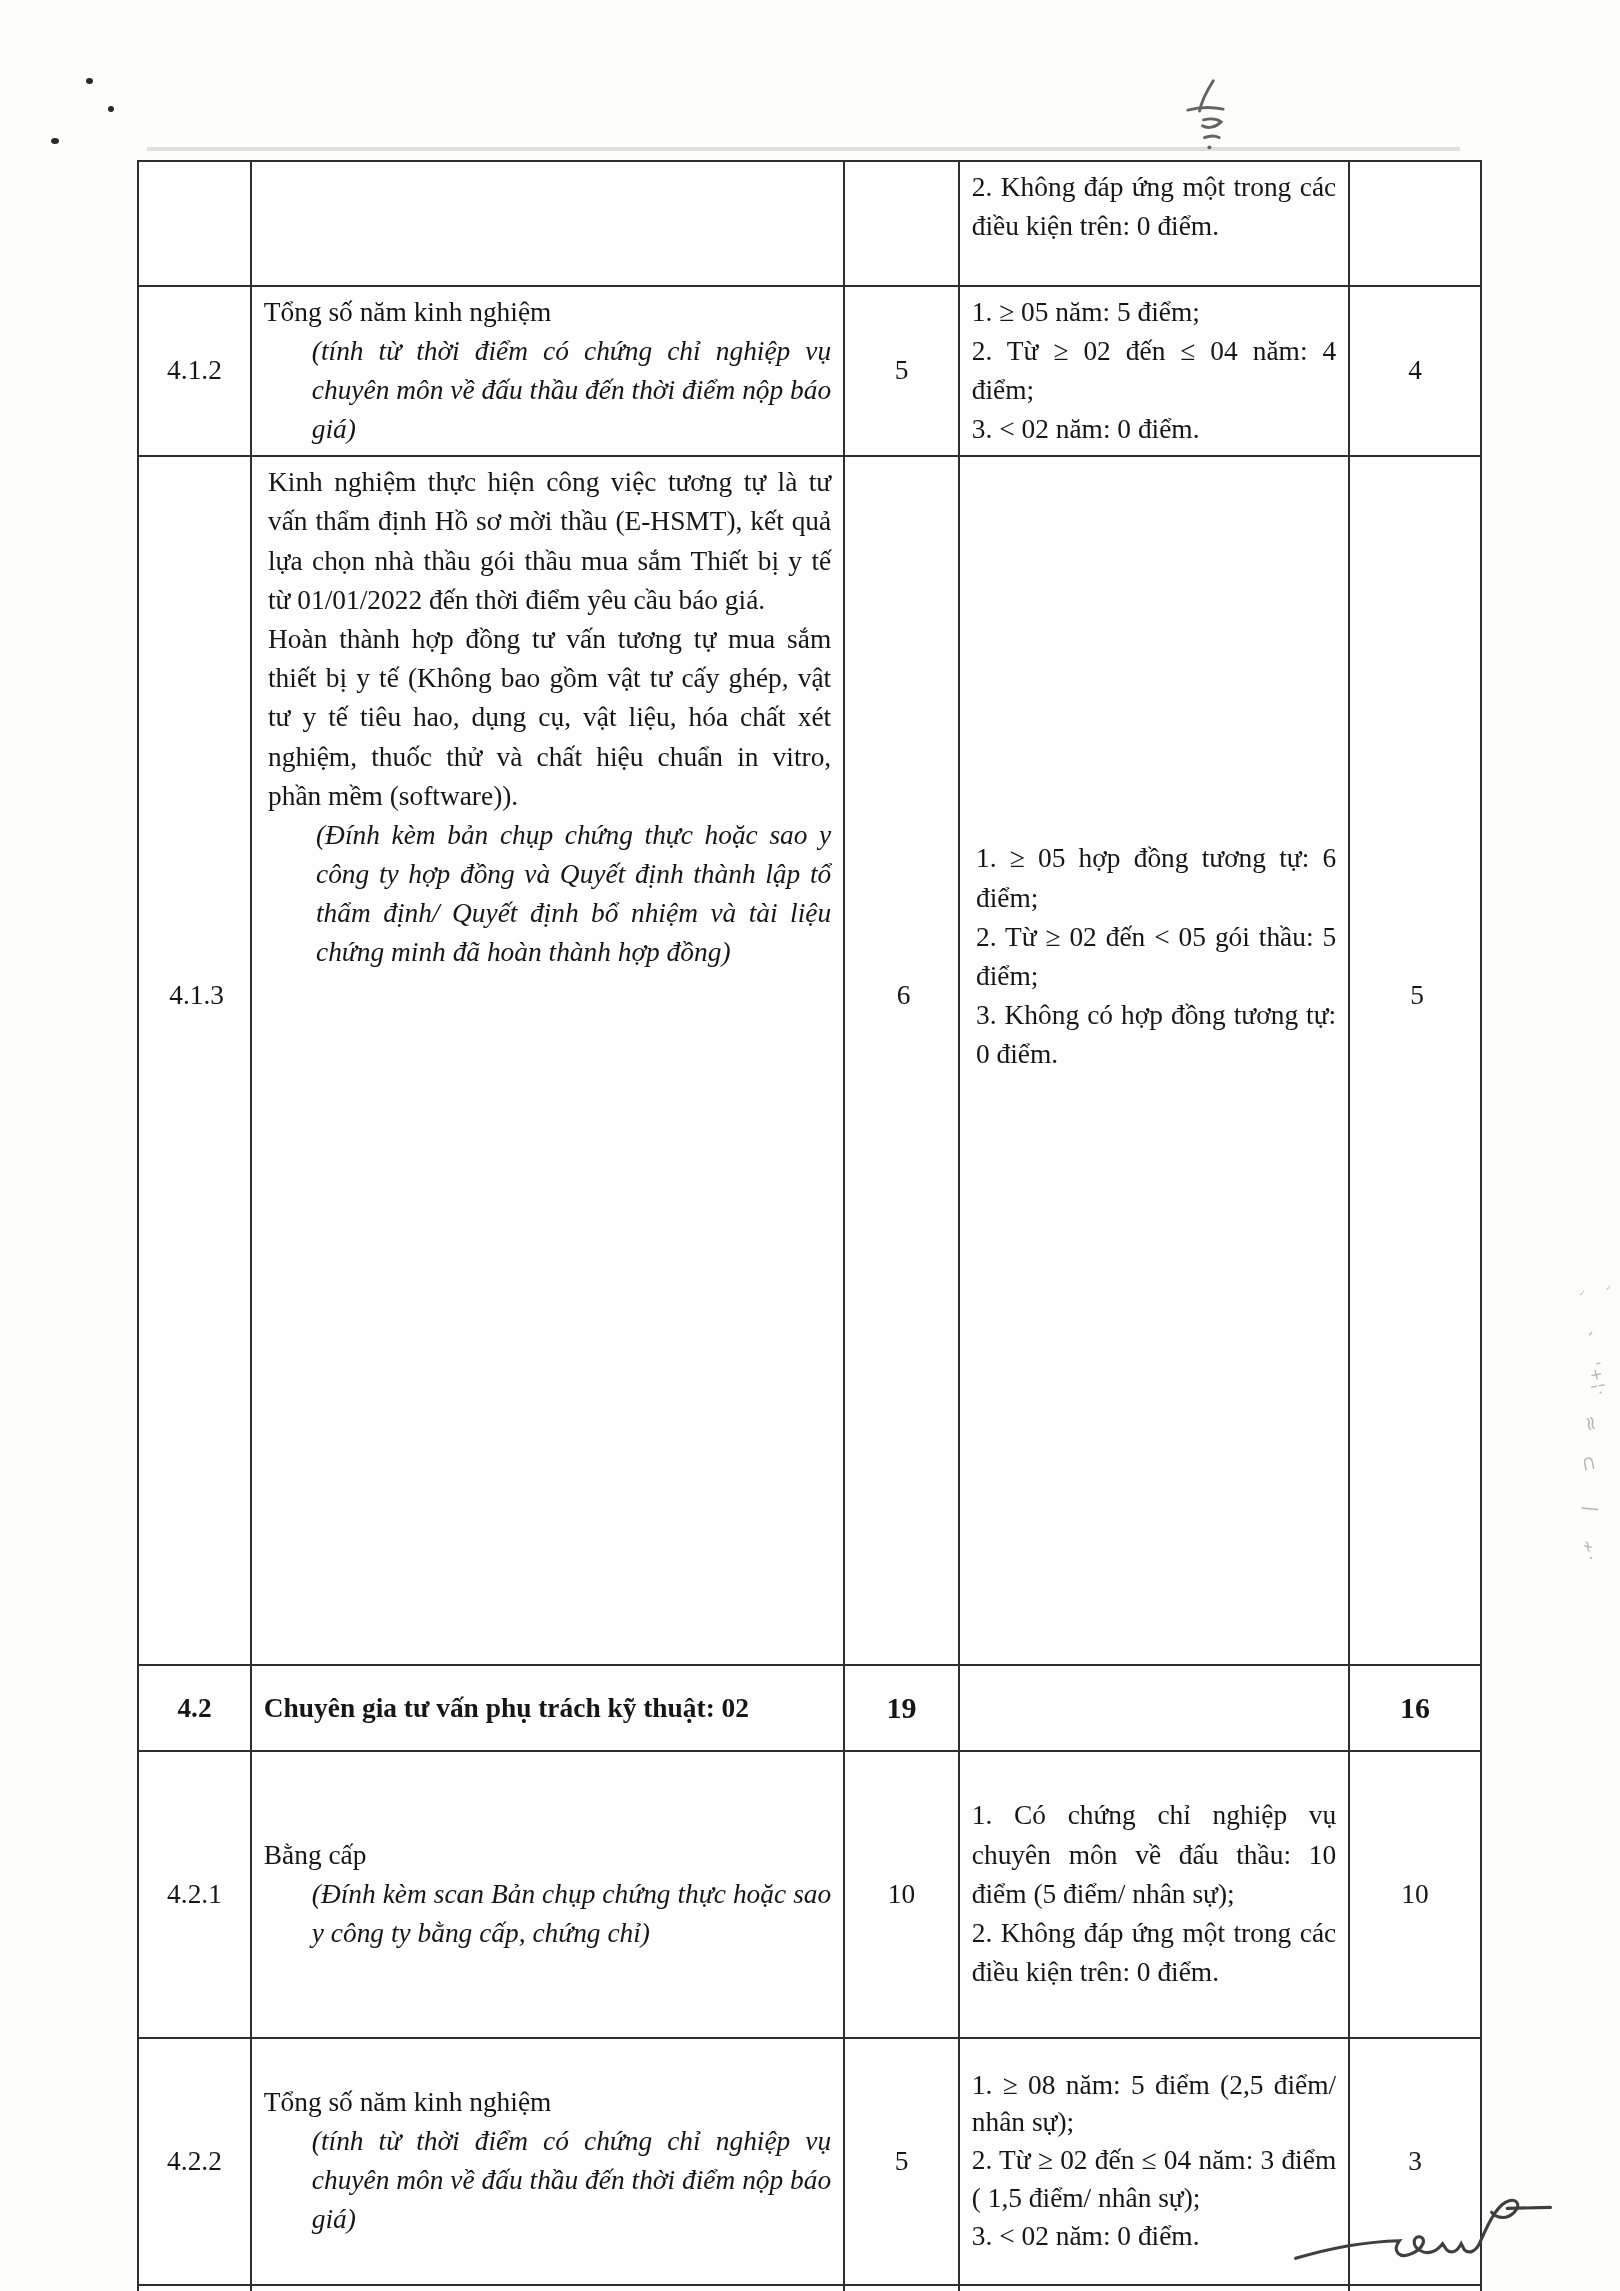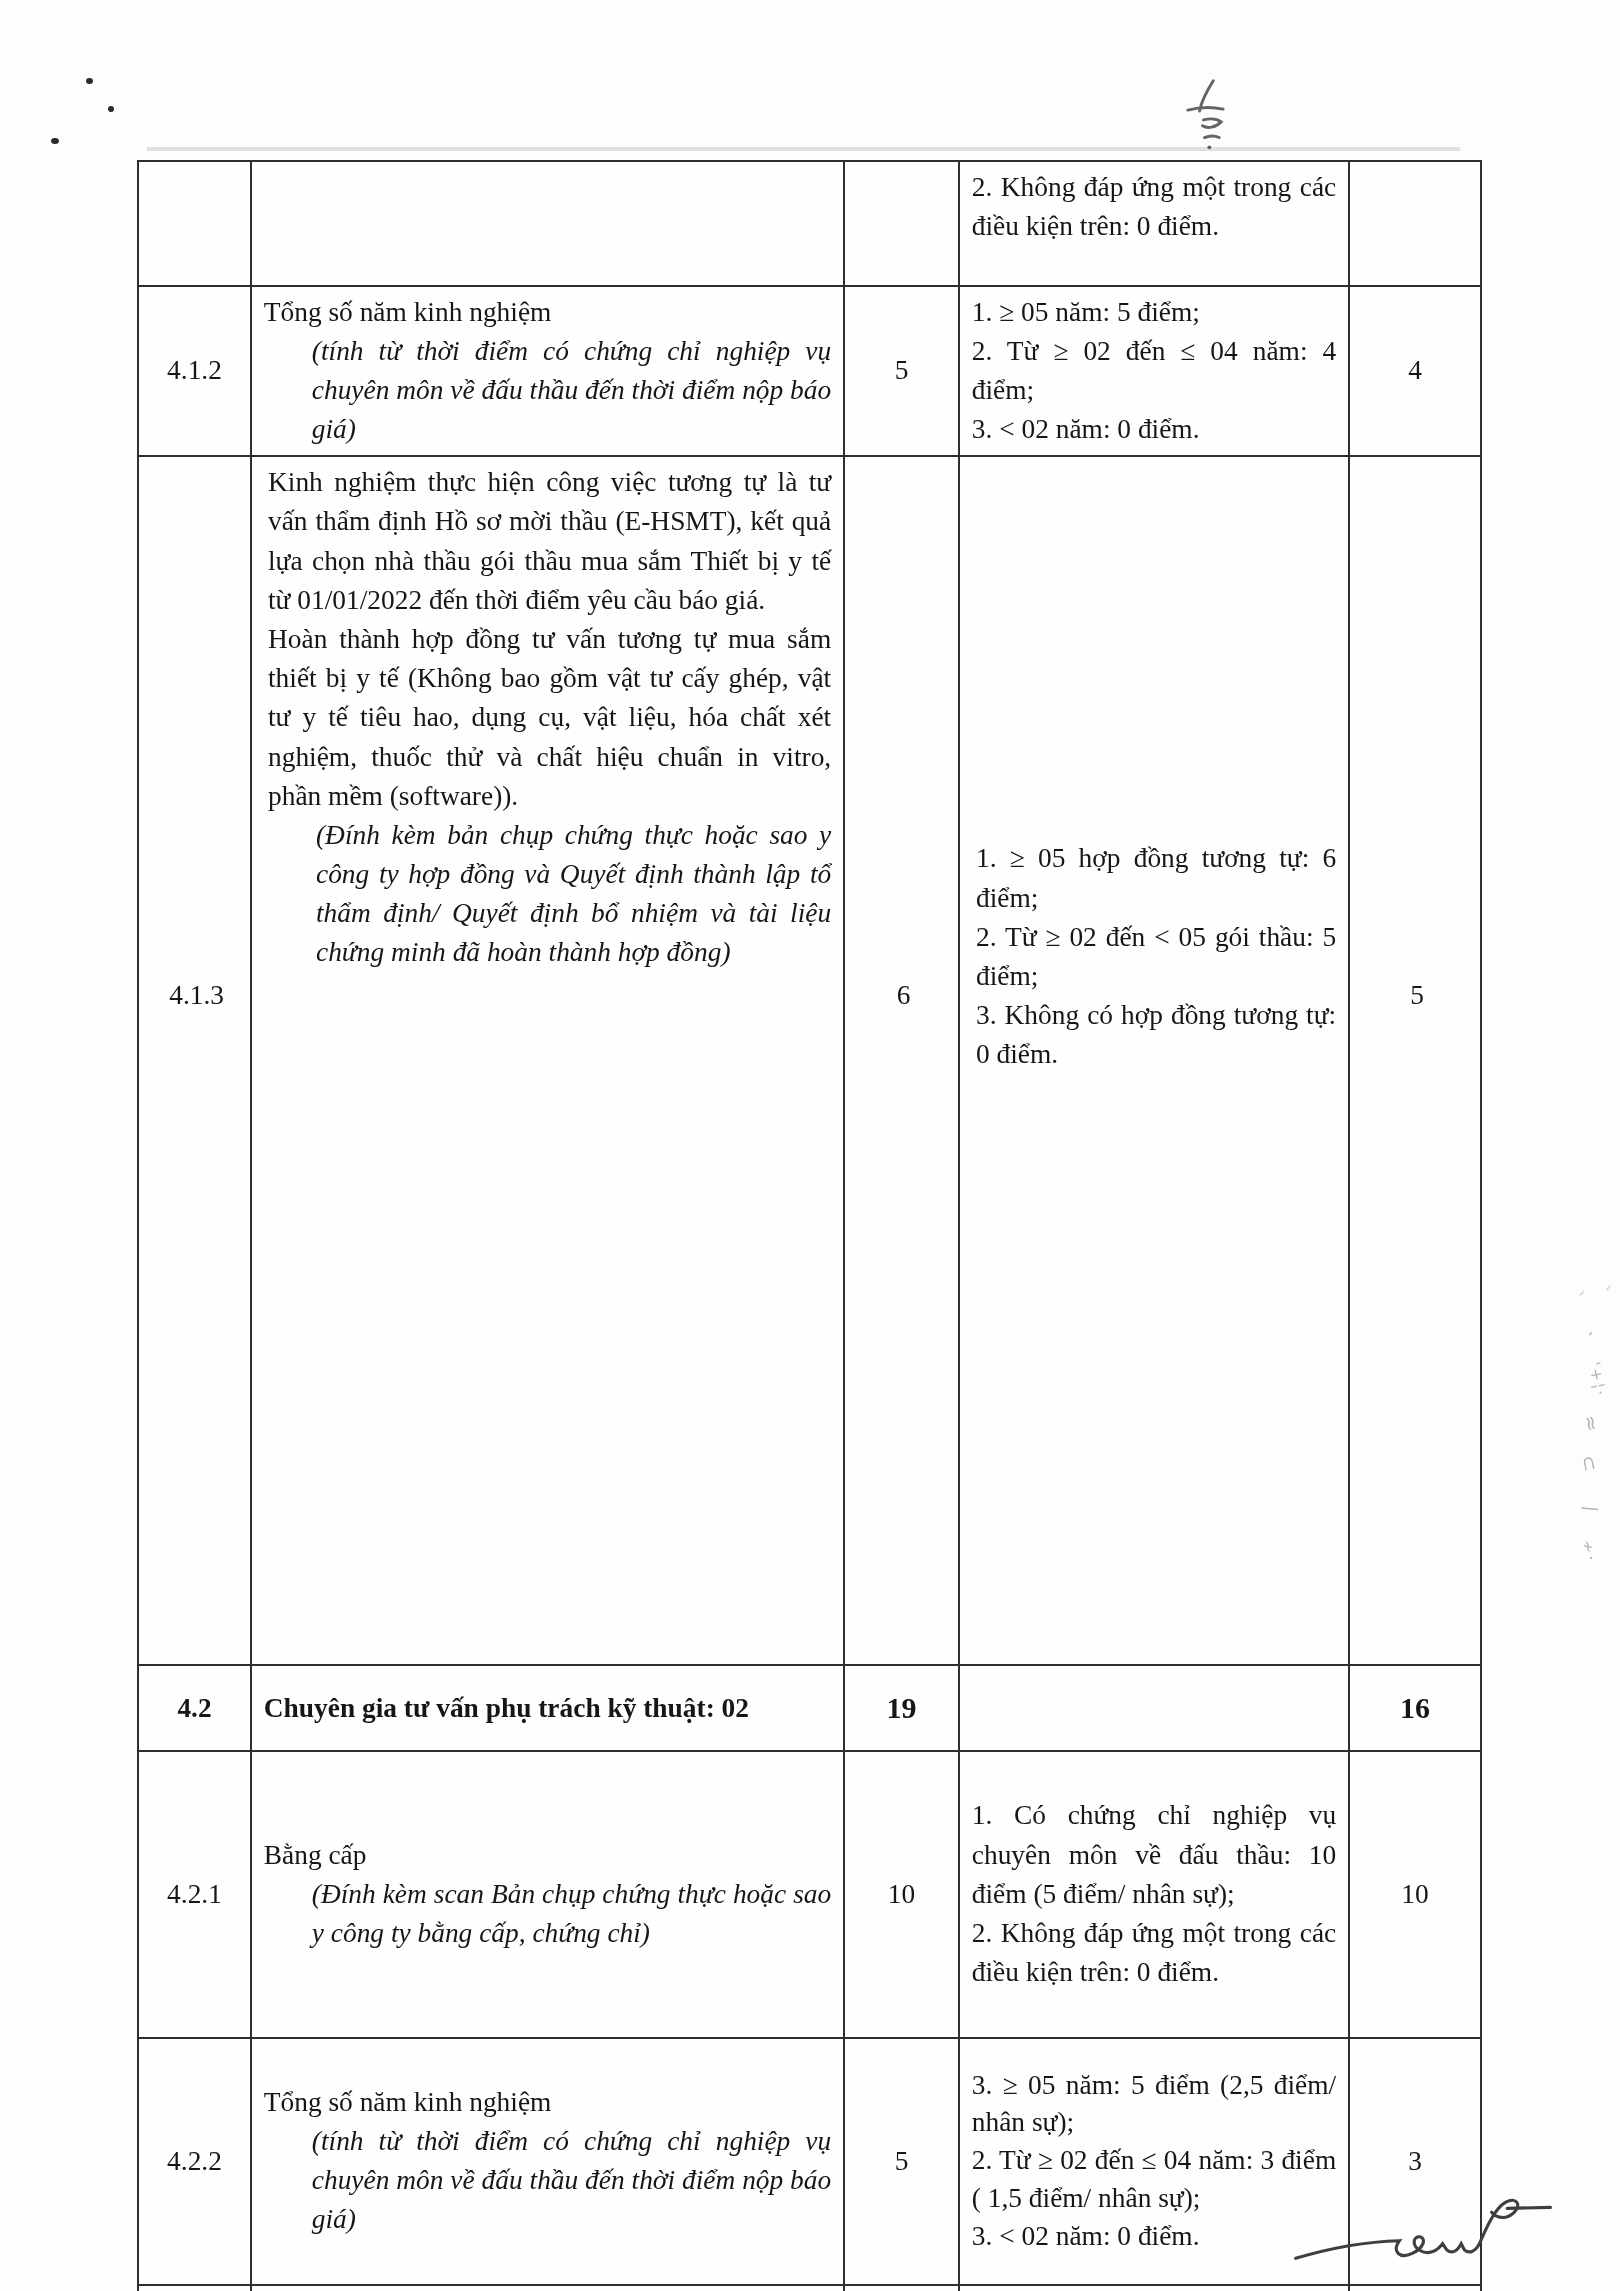--- a/index.html
+++ b/index.html
@@ -166,21 +166,21 @@
             <td class="cell-score"><span>10</span></td>
           </tr>
           <tr class="r5">
             <td class="cell-id"><span>4.2.2</span></td>
             <td class="cell-desc">
               <div class="desc-main">Tổng số năm kinh nghiệm</div>
               <div class="desc-italic">(tính từ thời điểm có chứng chỉ nghiệp vụ chuyên môn về đấu thầu đến thời điểm nộp báo giá)</div>
             </td>
             <td class="cell-pts"><span>5</span></td>
             <td class="cell-crit">
-              <div class="crit-item">3. ≥ 05 năm: 5 điểm (2,5 điểm/ nhân sự);</div>
+              <div class="crit-item">1. ≥ 08 năm: 5 điểm (2,5 điểm/ nhân sự);</div>
               <div class="crit-item">2. Từ ≥ 02 đến ≤ 04 năm: 3 điểm ( 1,5 điểm/ nhân sự);</div>
               <div class="crit-item">3. &lt; 02 năm: 0 điểm.</div>
             </td>
             <td class="cell-score"><span>3</span></td>
           </tr>
           <tr class="r6">
             <td class="cell-id"></td>
             <td class="cell-desc"></td>
             <td class="cell-pts"></td>
             <td class="cell-crit"></td>

